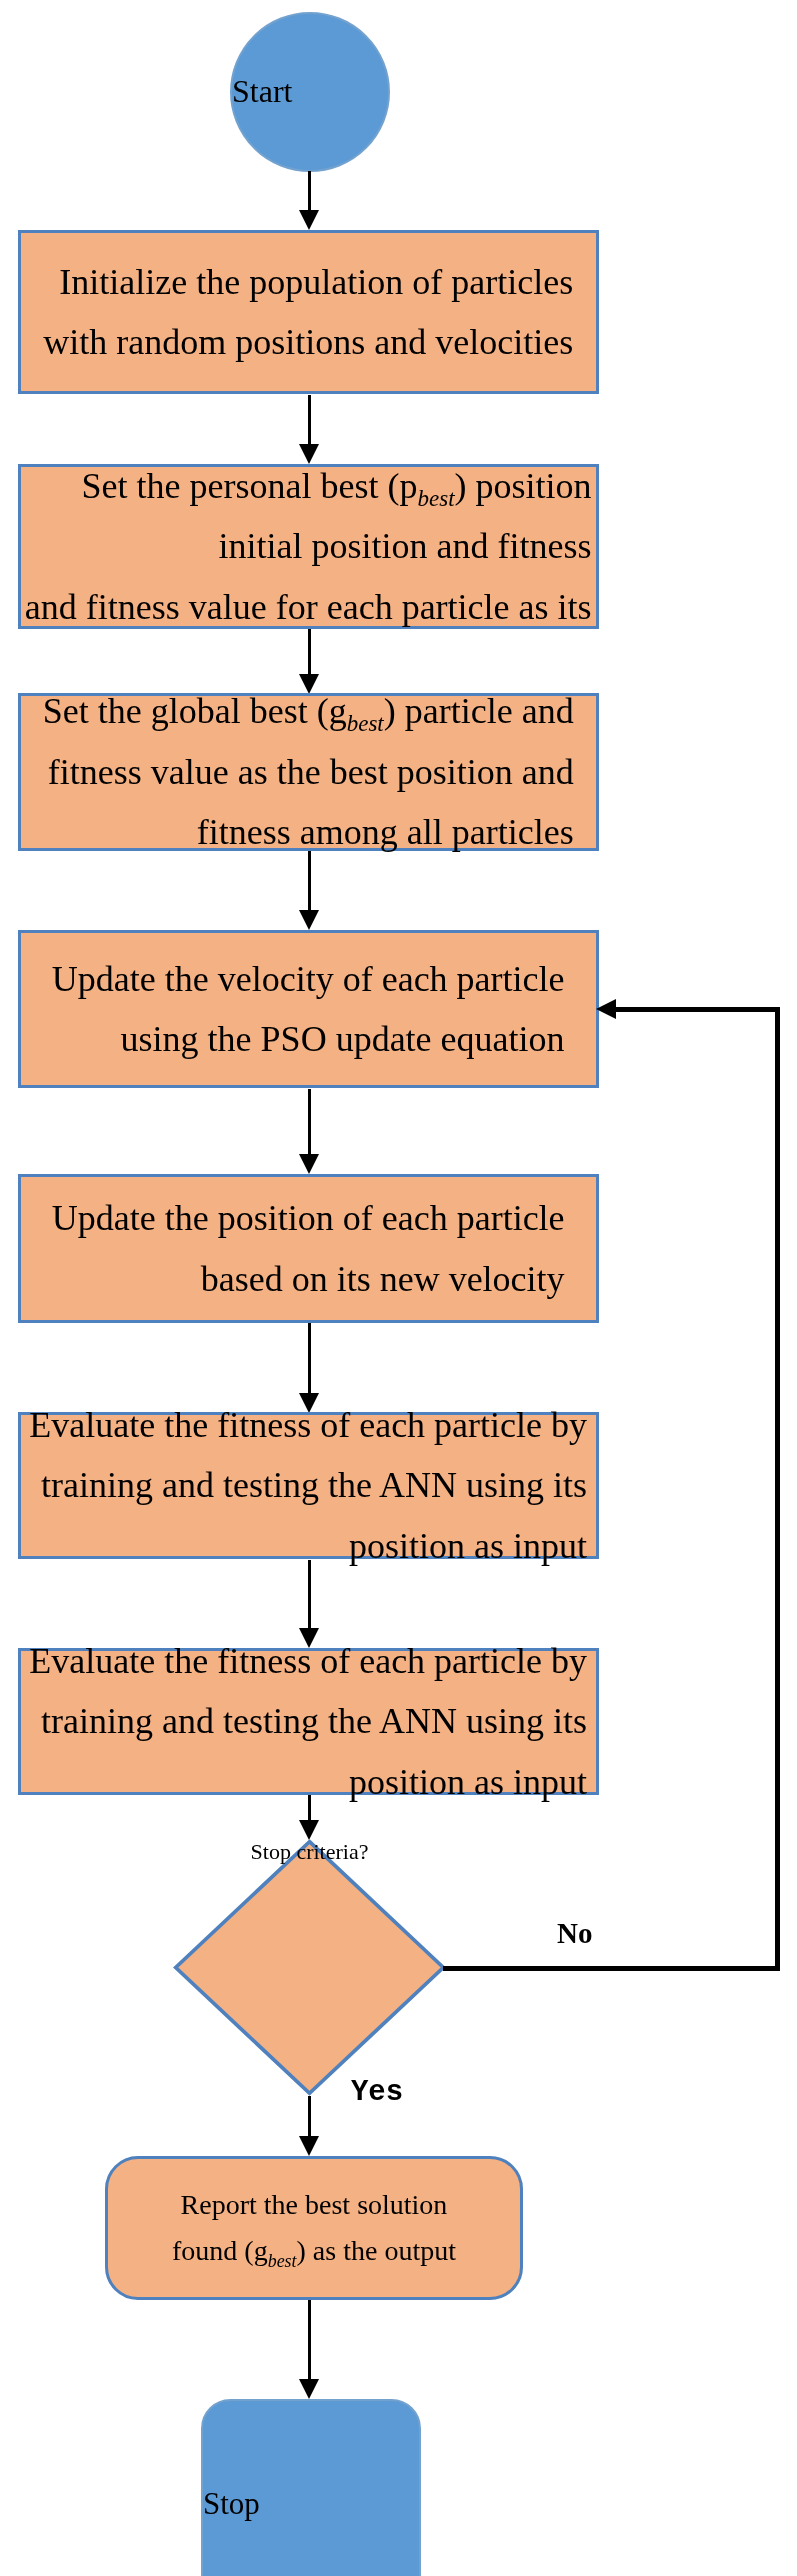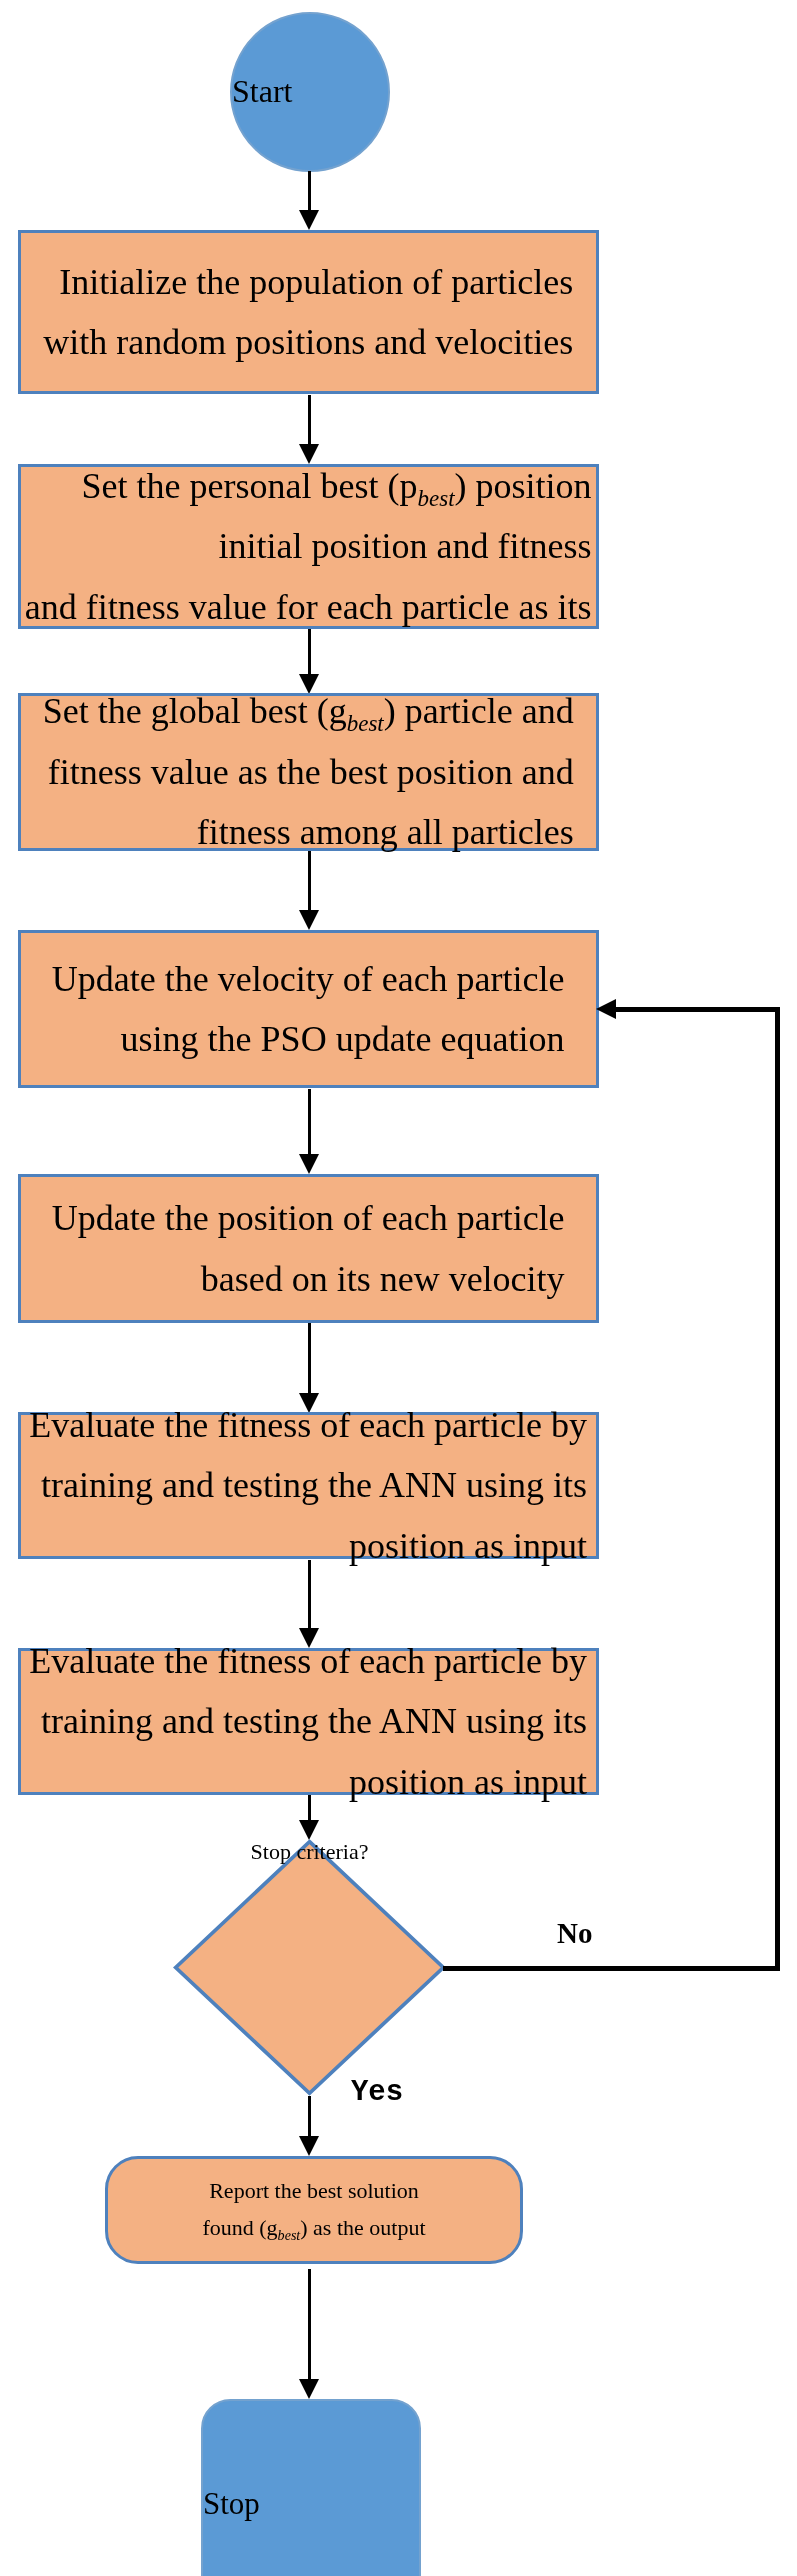--- a/index.html
+++ b/index.html
@@ -22,24 +22,24 @@
     font-size:36px;line-height:1.68;
   }
   .terminal{
     position:absolute;box-sizing:border-box;
     background:var(--terminal-fill);border:2.7px solid var(--terminal-border);
     display:flex;align-items:center;justify-content:flex-start;text-align:center;
   }
   .start-circle{left:230px;top:11.8px;width:160px;height:160px;border-radius:50%;font-size:32px;}
   .stop-box{left:201px;top:2399px;width:220px;height:210px;border-radius:29.4px;font-size:31px;}
   .report-box{
-    position:absolute;left:105px;top:2156px;width:418px;height:108px;box-sizing:border-box;
+    position:absolute;left:105px;top:2156px;width:418px;height:144px;box-sizing:border-box;
     background:var(--process-fill);border:3.2px solid var(--process-border);border-radius:33px;
     display:flex;align-items:center;justify-content:center;text-align:center;
-    font-size:22px;line-height:1.66;
+    font-size:28px;line-height:1.66;
   }
   .diamond-svg{position:absolute;left:173px;top:1839px;}
   .diamond-svg polygon{fill:var(--process-fill);stroke:var(--process-border);stroke-width:7;}
   .diamond-label{
     position:absolute;left:173px;top:1839px;width:273px;height:257px;
     display:flex;align-items:flex-start;justify-content:center;text-align:center;font-size:22px;
   }
   sub{font-size:64%;font-style:italic;line-height:0;}
   
   .varrow{position:absolute;left:299px;width:20.3px;}

